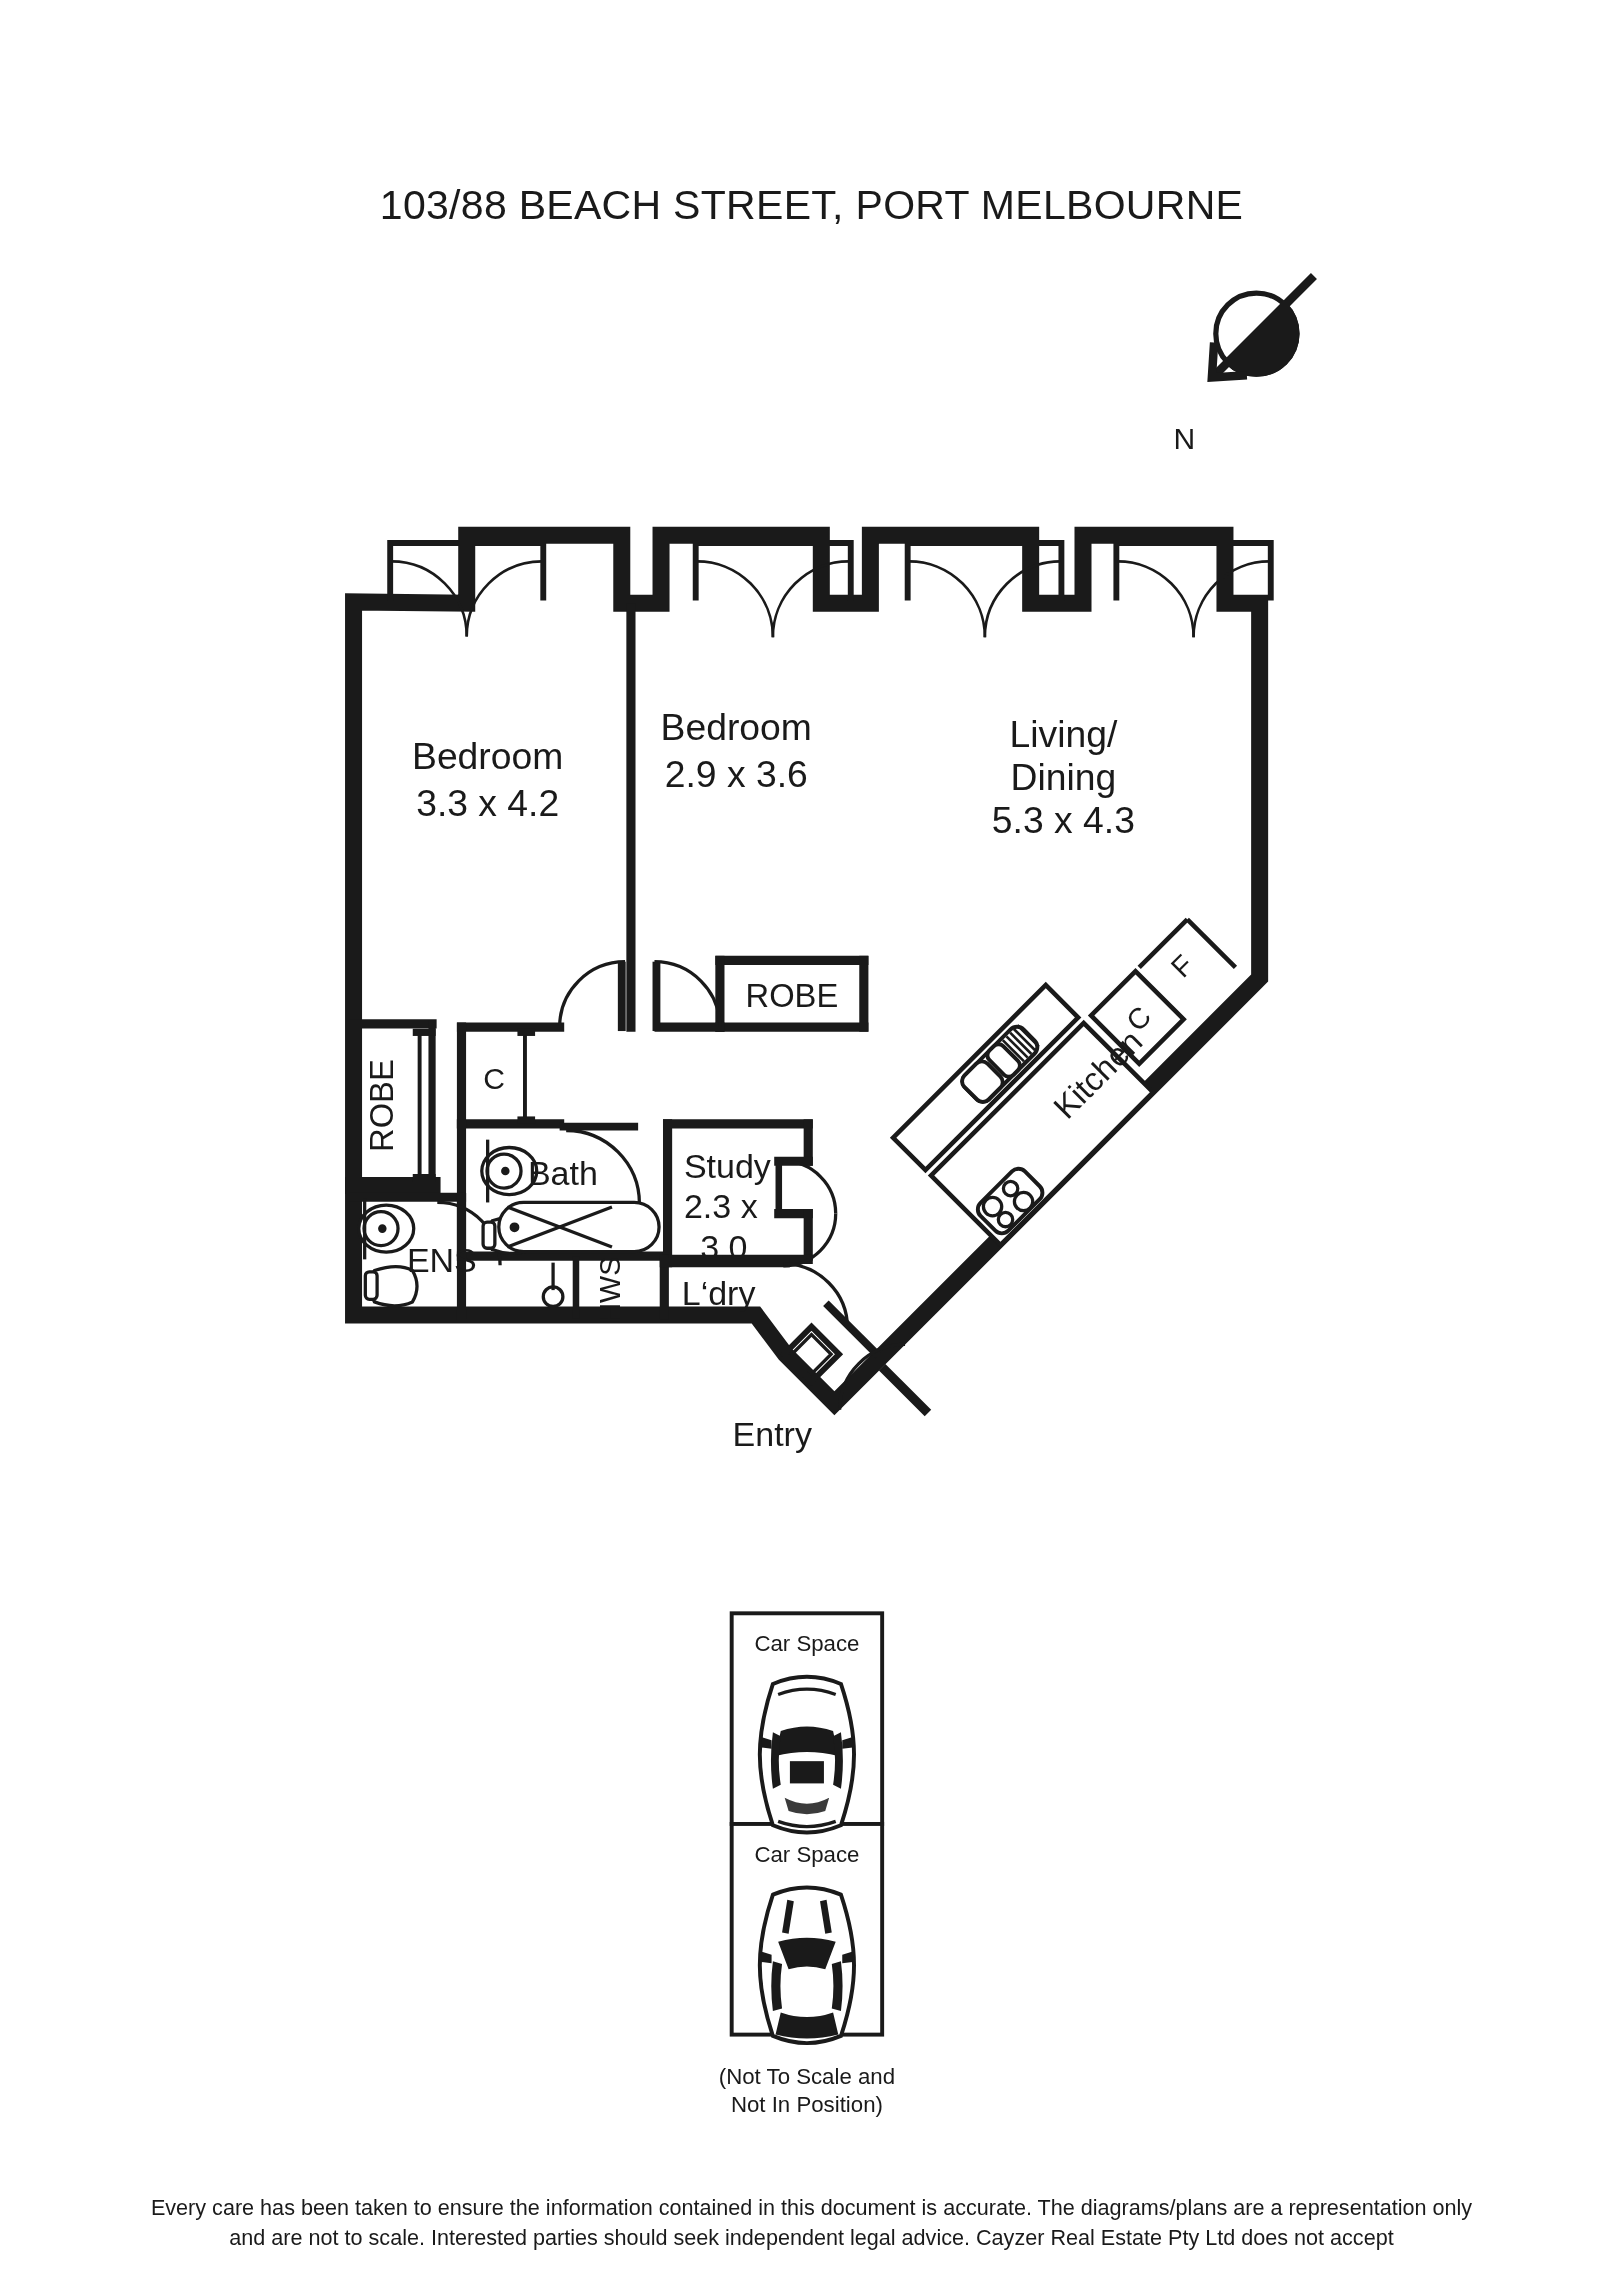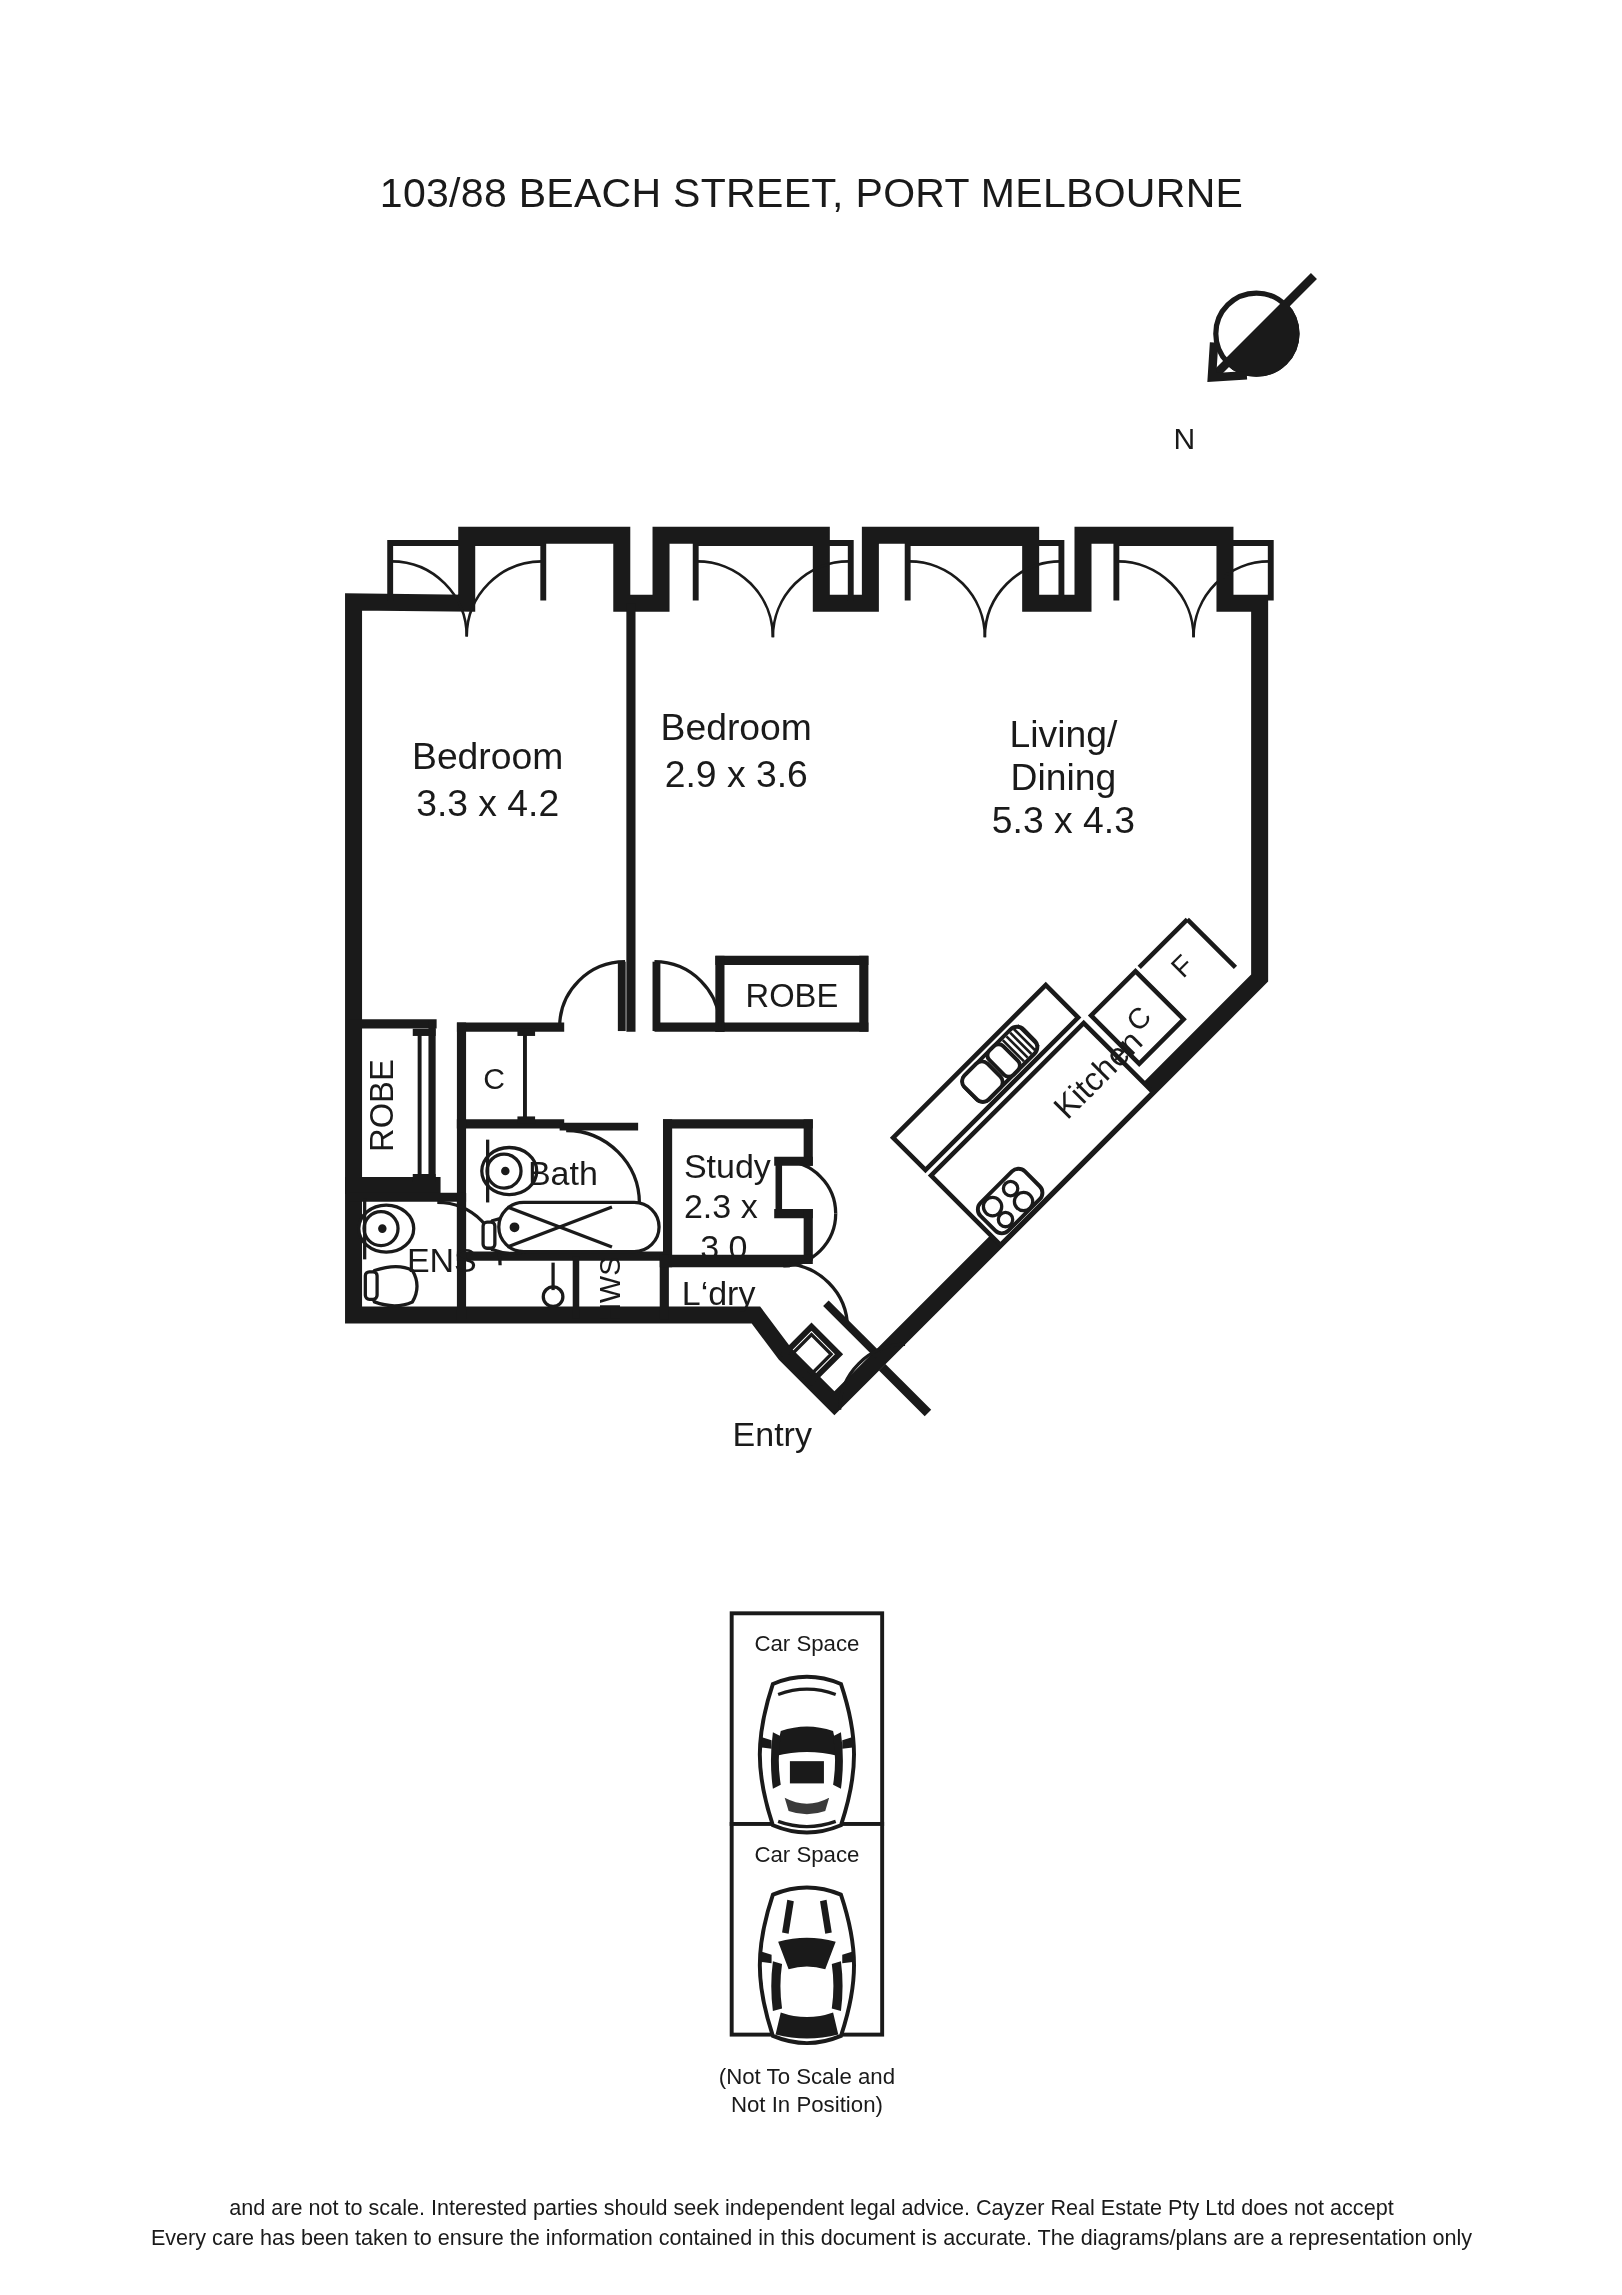--- a/index.html
+++ b/index.html
@@ -16,21 +16,21 @@
     position: relative;
     overflow: hidden;
   }
   .page {
     position: relative;
     width: 1623px;
     height: 2295px;
   }
   .title {
     position: absolute;
-    top: 170px;
+    top: 182px;
     left: 0;
     width: 1623px;
     text-align: center;
     font-size: 41px;
     letter-spacing: 0.3px;
     color: #1a1a1a;
     font-weight: 400;
   }
   .plan-svg {
     position: absolute;
@@ -340,18 +340,18 @@
         <path d="M -40 72 q 40 14 80 0 l 8 34 q -48 12 -96 0 Z" fill="#1a1a1a"></path>
       </g>
 
       <text x="1233" y="3185" font-size="34" text-anchor="middle">(Not To Scale and</text>
       <text x="1233" y="3229" font-size="34" text-anchor="middle">Not In Position)</text>
     </g>
 
   </svg>
 
   <div class="footer">
+    <div>Every care has been taken to ensure the information contained in this document is accurate. The diagrams/plans are a representation only</div>
     <div>and are not to scale. Interested parties should seek independent legal advice. Cayzer Real Estate Pty Ltd does not accept</div>
-    <div>Every care has been taken to ensure the information contained in this document is accurate. The diagrams/plans are a representation only</div>
   </div>
 
 </div>
 
 
 </body></html>

